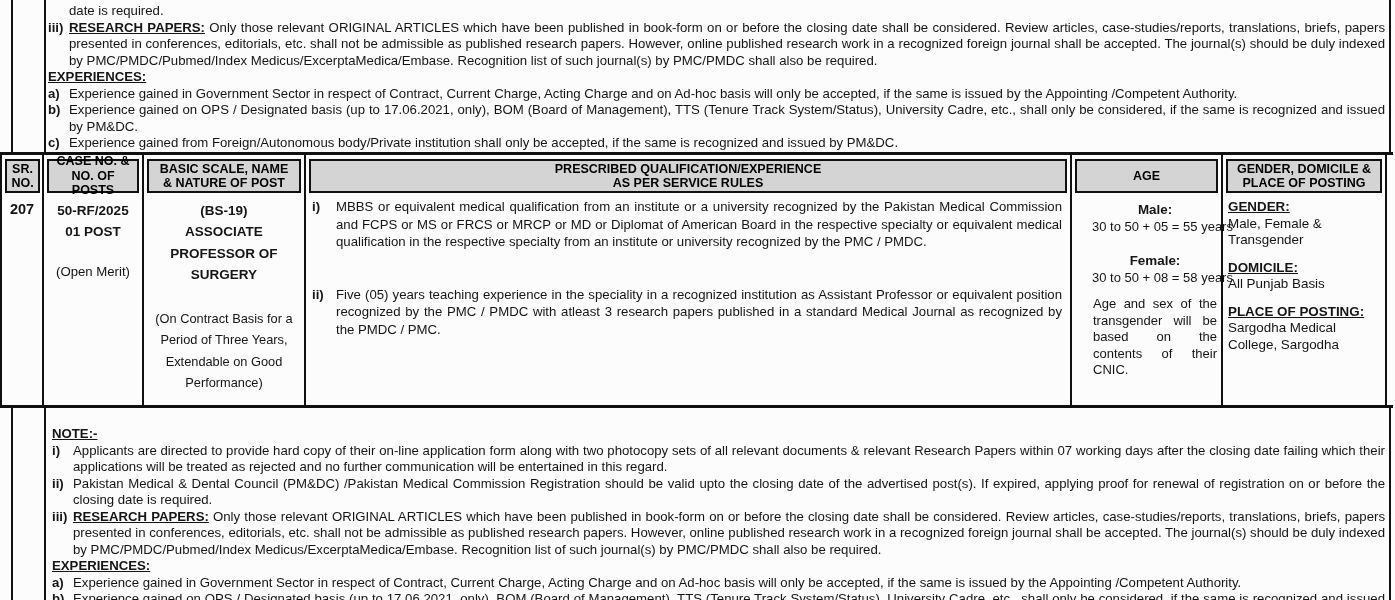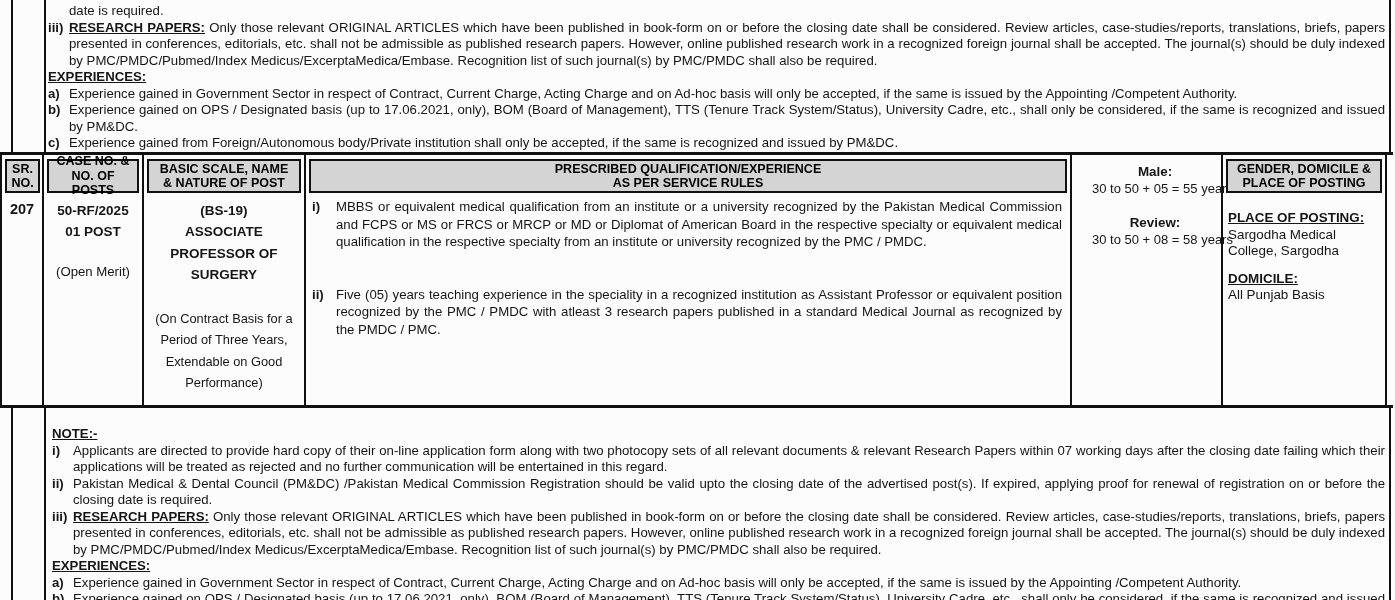--- a/index.html
+++ b/index.html
@@ -154,40 +154,47 @@
           <span class="qual-text">MBBS or equivalent medical qualification from an institute or a university recognized by the Pakistan Medical Commission and FCPS or MS or FRCS or MRCP or MD or Diplomat of American Board in the respective specialty or equivalent medical qualification in the respective specialty from an institute or university recognized by the PMC / PMDC.</span>
         </div>
         <div class="qual-para second">
           <span class="qual-num">ii)</span>
           <span class="qual-text">Five (05) years teaching experience in the speciality in a recognized institution as Assistant Professor or equivalent position recognized by the PMC / PMDC with atleast 3 research papers published in a standard Medical Journal as recognized by the PMDC / PMC.</span>
         </div>
       </div>
     </div>
 
     <div class="col" style="width:151px">
+      <div class="hdr">AGE</div>
       <div class="cell age-cell">
         <div class="age-label">Male:</div>
         <div class="age-value">30 to 50 + 05 = 55 years</div>
-        <div class="age-label age-female">Review:</div>
+        <div class="age-label age-female">Female:</div>
         <div class="age-value">30 to 50 + 08 = 58 years</div>
+        <div class="trans-note">Age and sex of the transgender will be based on the contents of their CNIC.</div>
       </div>
     </div>
 
     <div class="col" style="width:164px">
       <div class="hdr">GENDER, DOMICILE &amp;
 PLACE OF POSTING</div>
       <div class="cell gender-cell">
+        <div class="g-group first">
+          <div class="g-label">GENDER:</div>
+          <div class="g-value">Male, Female &amp;
+Transgender</div>
+        </div>
+        <div class="g-group">
+          <div class="g-label">DOMICILE:</div>
+          <div class="g-value">All Punjab Basis</div>
+        </div>
         <div class="g-group">
           <div class="g-label">PLACE OF POSTING:</div>
           <div class="g-value">Sargodha Medical
 College, Sargodha</div>
-        </div>
-        <div class="g-group">
-          <div class="g-label">DOMICILE:</div>
-          <div class="g-value">All Punjab Basis</div>
         </div>
       </div>
     </div>
 
   </div>
 
   <div class="strip" id="bottom-strip">
     <div class="vline" style="left:11px"></div>
     <div class="vline" style="left:44px"></div>
     <div class="vline" style="left:1389px"></div>

